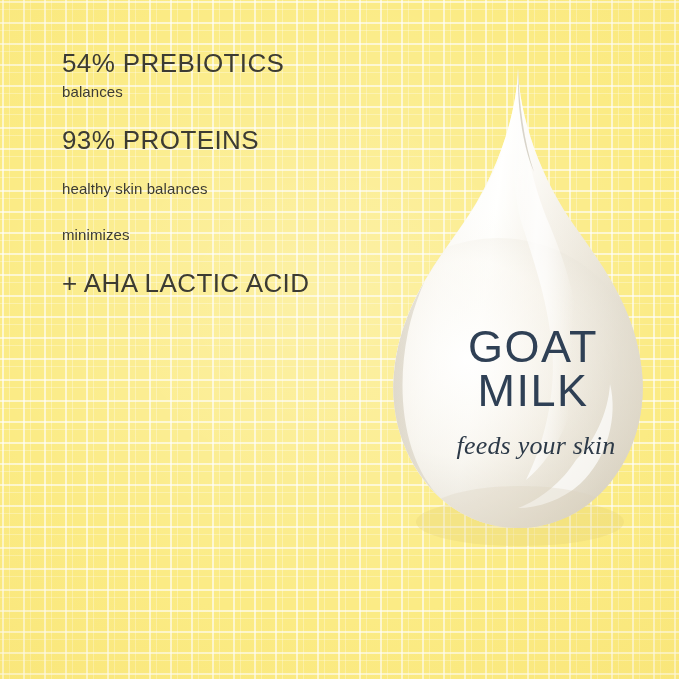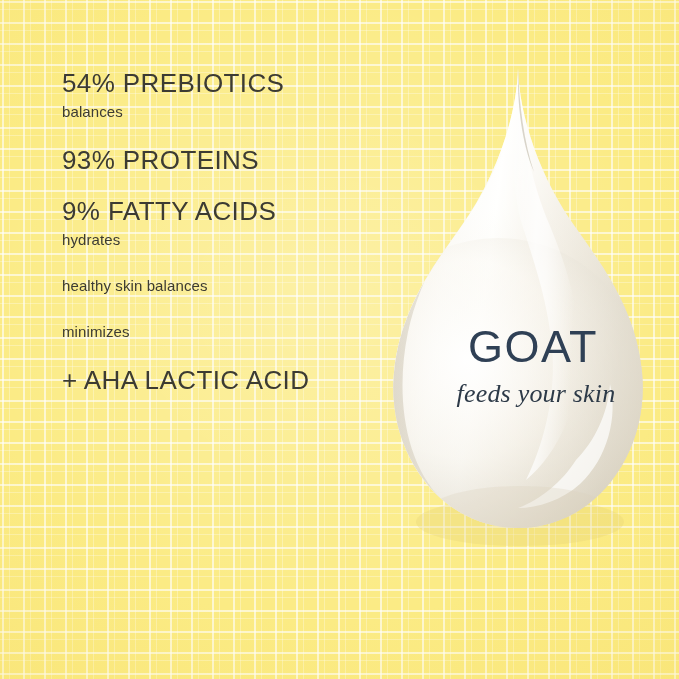--- a/index.html
+++ b/index.html
@@ -54,21 +54,21 @@
         rgba(255,255,255,0.28) 0%,
         rgba(255,255,255,0.10) 42%,
         rgba(249,225,105,0.00) 66%,
         rgba(243,214,88,0.22) 100%);
   }
 
   
   #benefits {
     position: absolute;
     left: 62px;
-    top: 68px;
+    top: 48px;
     width: 320px;
   }
   .benefit { margin-bottom: 20px; }
   .benefit:last-child { margin-bottom: 8px; }
   .b-head {
     font-size: 26px;
     line-height: 31px;
     letter-spacing: 0.4px;
     color: #3c3b33;
     font-weight: 400;
@@ -107,21 +107,21 @@
     line-height: 44px;
     letter-spacing: 1.5px;
     font-weight: 400;
   }
   .d-tag {
     font-family: "Liberation Serif", serif;
     font-style: italic;
     font-size: 26px;
     line-height: 34px;
     letter-spacing: 0.2px;
-    margin-top: 8px;
+    margin-top: 16px;
     color: #2d3a48;
     padding-left: 6px;
   }
 </style>
 </head>
 <body>
 
 <div id="stage">
 
   <div id="vignette"></div>
@@ -130,24 +130,20 @@
 
     <div class="benefit">
       <div class="b-head">54% PREBIOTICS</div>
       <div class="b-sub">balances</div>
     </div>
 
     <div class="benefit">
       <div class="b-head">93% PROTEINS</div>
     </div>
 
-    <div class="benefit">
-      <div class="b-head">9% FATTY ACIDS</div>
-      <div class="b-sub">hydrates</div>
-    </div>
 
     <div class="benefit">
       <div class="b-sub">healthy skin balances</div>
     </div>
 
     <div class="benefit">
       <div class="b-sub">minimizes</div>
     </div>
 
     <div class="benefit">
@@ -248,16 +244,17 @@
 
         <ellipse cx="140" cy="452" rx="92" ry="26" fill="#d9d1bd" opacity="0.30"></ellipse>
       </g>
 
       <path d="M138 8 C 139 44, 144 82, 154 112 C 142 84, 137 44, 138 8 Z" fill="#b9b2a0" opacity="0.55"></path>
     </svg>
   </div>
 
   <div id="droplet-text">
     <div class="d-goat">GOAT</div>
+    <div class="d-milk">MILK</div>
     <div class="d-tag">feeds your skin</div>
   </div>
 
 </div>
 
 </body></html>

